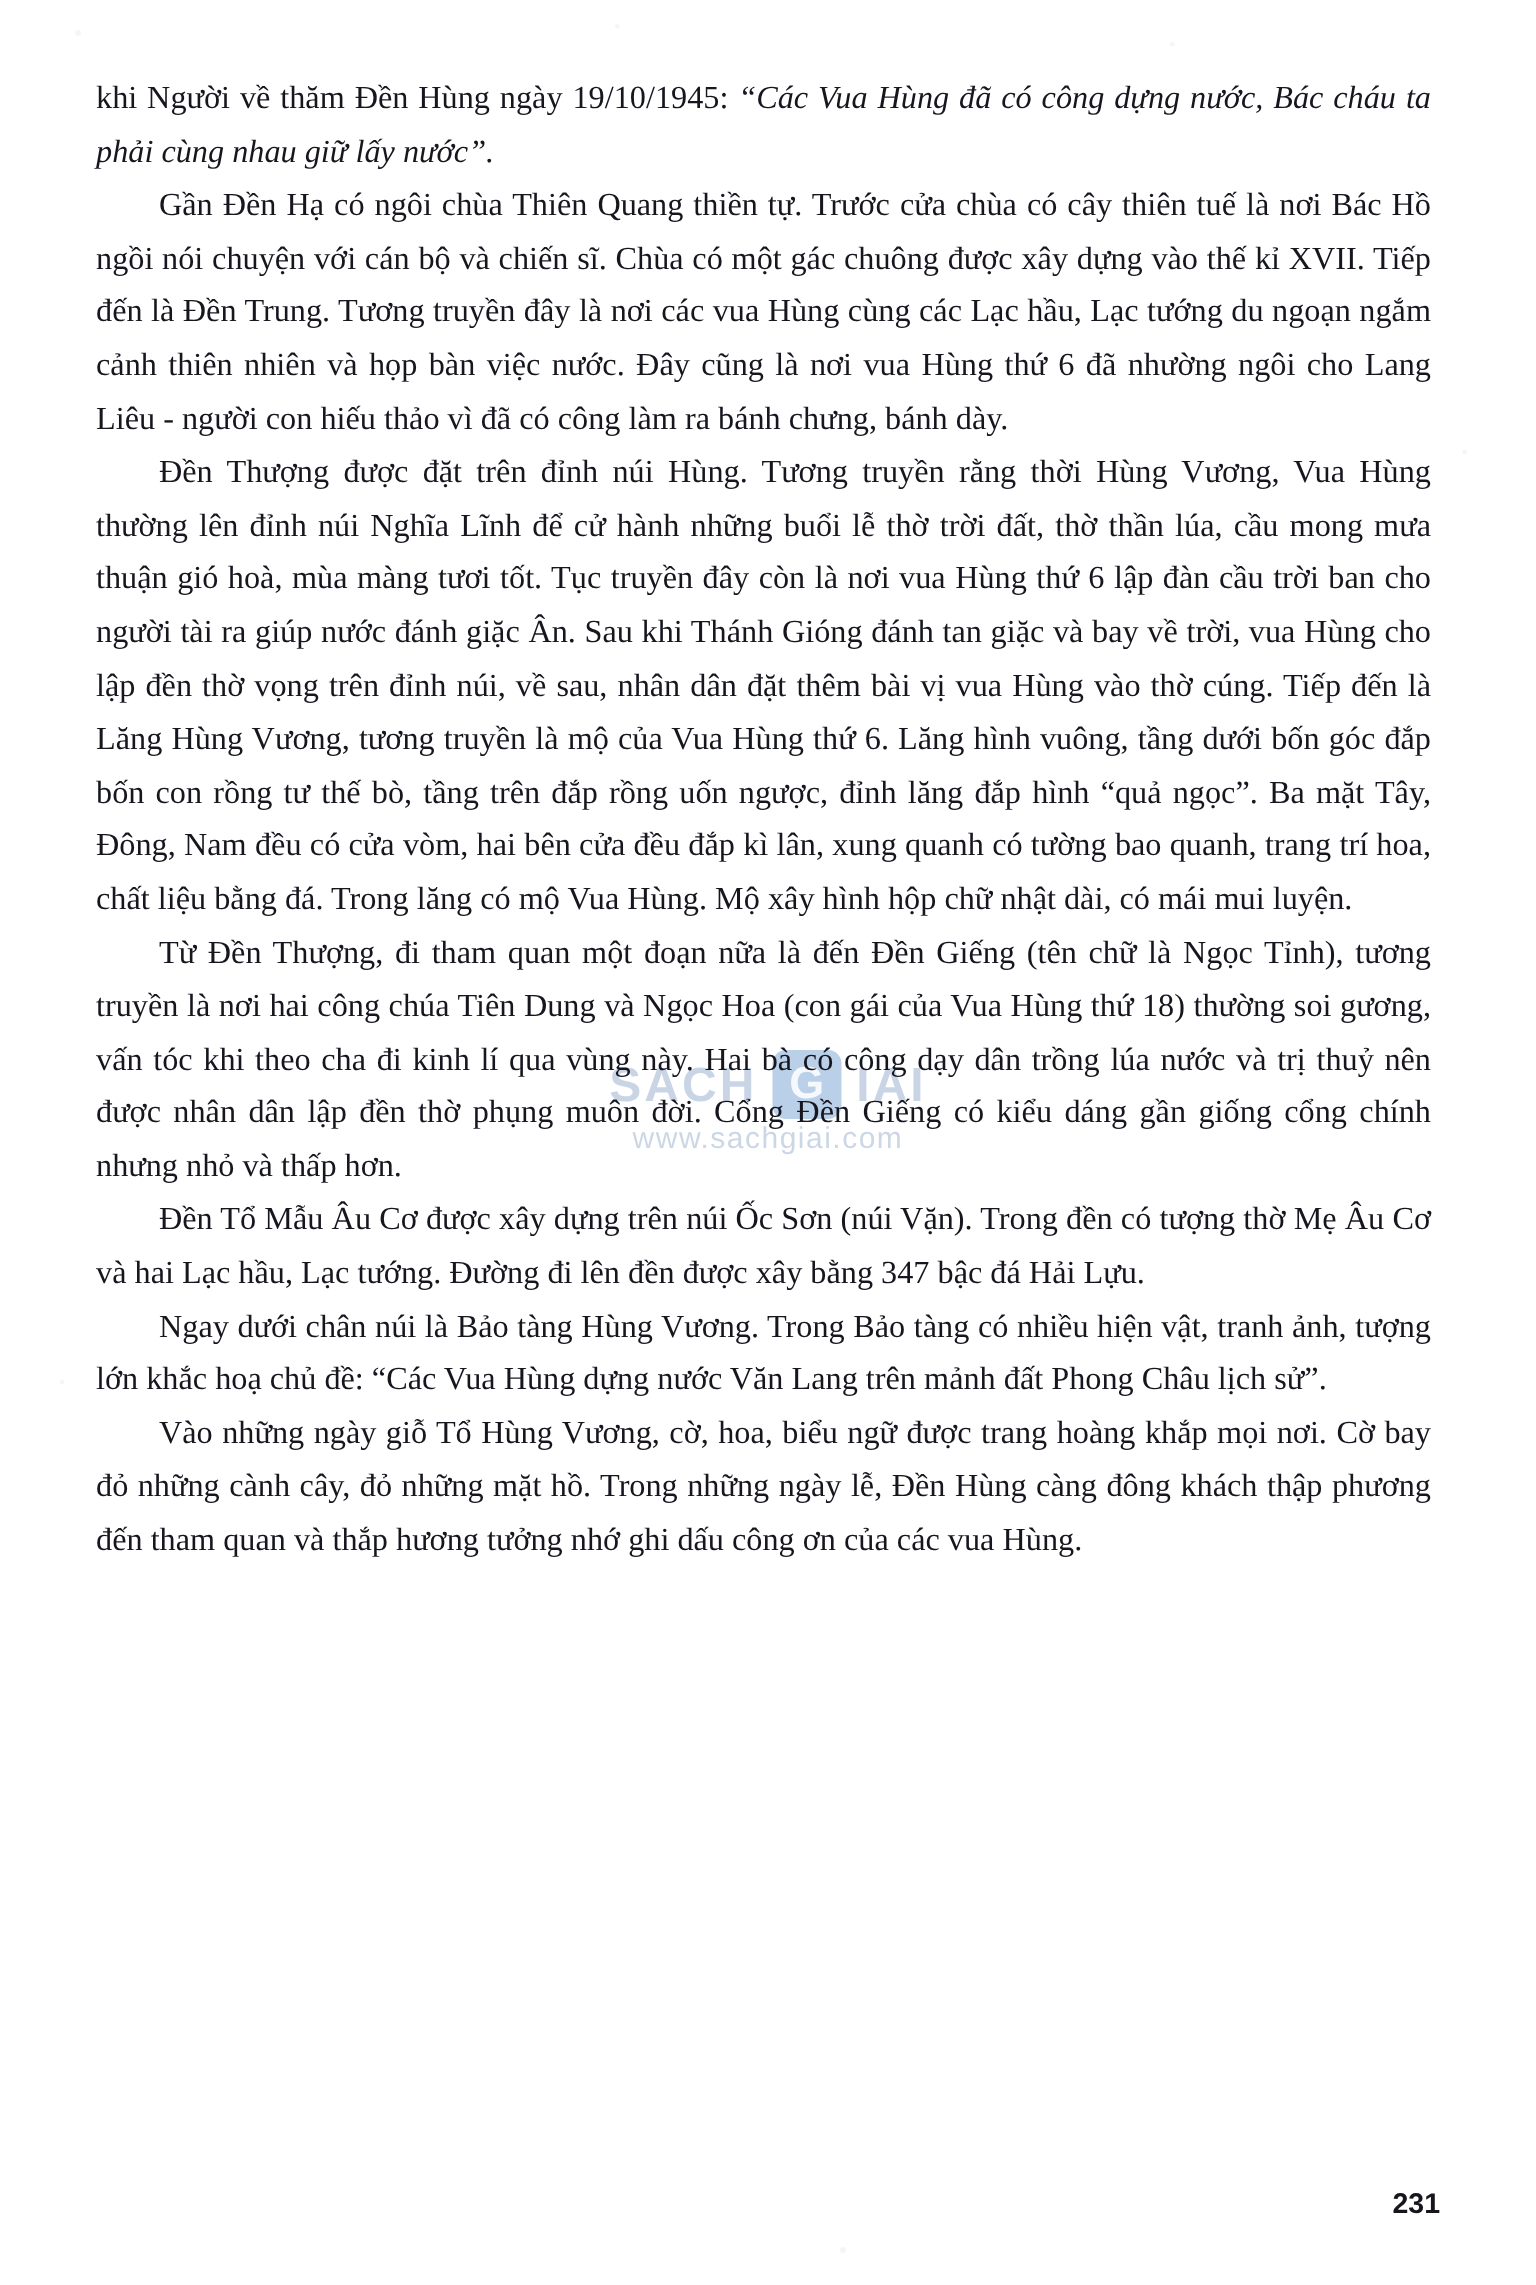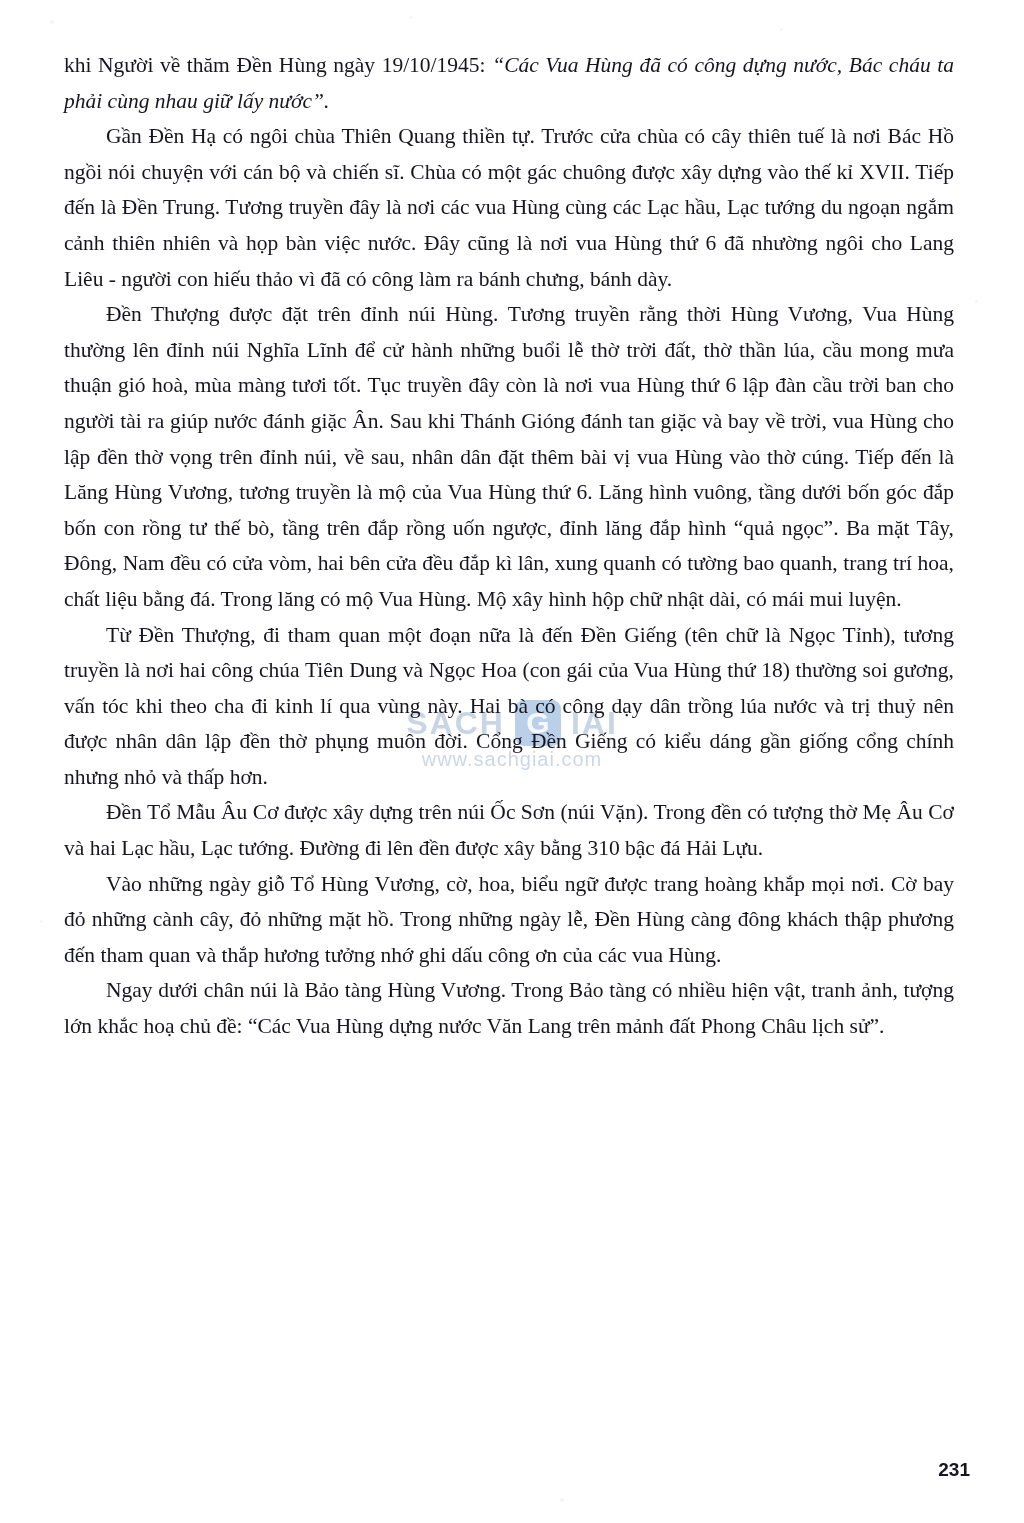--- a/index.html
+++ b/index.html
@@ -80,21 +80,21 @@
   }
   .wm-url {
     margin-top: 2px;
     font-family: "Liberation Sans", sans-serif;
     font-size: 20px;
     letter-spacing: 1px;
     color: rgba(120, 150, 190, 0.38);
   }
   .page-number {
     position: absolute;
-    right: 54px;
+    right: 64px;
     bottom: 42px;
     font-family: "Liberation Sans", sans-serif;
     font-weight: 700;
     font-size: 19px;
     color: #16161f;
     z-index: 3;
   }
   
   .speckle {
     position: absolute;
@@ -122,19 +122,19 @@
       <span class="wm-text">IAI</span>
     </div>
     <div class="wm-url">www.sachgiai.com</div>
   </div>
 
   <div class="content">
     <p class="noindent"><span>khi Người về thăm Đền Hùng ngày 19/10/1945: </span><span class="it">“Các Vua Hùng đã có công dựng nước, Bác cháu ta phải cùng nhau giữ lấy nước”.</span></p>
     <p>Gần Đền Hạ có ngôi chùa Thiên Quang thiền tự. Trước cửa chùa có cây thiên tuế là nơi Bác Hồ ngồi nói chuyện với cán bộ và chiến sĩ. Chùa có một gác chuông được xây dựng vào thế kỉ XVII. Tiếp đến là Đền Trung. Tương truyền đây là nơi các vua Hùng cùng các Lạc hầu, Lạc tướng du ngoạn ngắm cảnh thiên nhiên và họp bàn việc nước. Đây cũng là nơi vua Hùng thứ 6 đã nhường ngôi cho Lang Liêu - người con hiếu thảo vì đã có công làm ra bánh chưng, bánh dày.</p>
     <p>Đền Thượng được đặt trên đỉnh núi Hùng. Tương truyền rằng thời Hùng Vương, Vua Hùng thường lên đỉnh núi Nghĩa Lĩnh để cử hành những buổi lễ thờ trời đất, thờ thần lúa, cầu mong mưa thuận gió hoà, mùa màng tươi tốt. Tục truyền đây còn là nơi vua Hùng thứ 6 lập đàn cầu trời ban cho người tài ra giúp nước đánh giặc Ân. Sau khi Thánh Gióng đánh tan giặc và bay về trời, vua Hùng cho lập đền thờ vọng trên đỉnh núi, về sau, nhân dân đặt thêm bài vị vua Hùng vào thờ cúng. Tiếp đến là Lăng Hùng Vương, tương truyền là mộ của Vua Hùng thứ 6. Lăng hình vuông, tầng dưới bốn góc đắp bốn con rồng tư thế bò, tầng trên đắp rồng uốn ngược, đỉnh lăng đắp hình “quả ngọc”. Ba mặt Tây, Đông, Nam đều có cửa vòm, hai bên cửa đều đắp kì lân, xung quanh có tường bao quanh, trang trí hoa, chất liệu bằng đá. Trong lăng có mộ Vua Hùng. Mộ xây hình hộp chữ nhật dài, có mái mui luyện.</p>
     <p>Từ Đền Thượng, đi tham quan một đoạn nữa là đến Đền Giếng (tên chữ là Ngọc Tỉnh), tương truyền là nơi hai công chúa Tiên Dung và Ngọc Hoa (con gái của Vua Hùng thứ 18) thường soi gương, vấn tóc khi theo cha đi kinh lí qua vùng này. Hai bà có công dạy dân trồng lúa nước và trị thuỷ nên được nhân dân lập đền thờ phụng muôn đời. Cổng Đền Giếng có kiểu dáng gần giống cổng chính nhưng nhỏ và thấp hơn.</p>
-    <p>Đền Tổ Mẫu Âu Cơ được xây dựng trên núi Ốc Sơn (núi Vặn). Trong đền có tượng thờ Mẹ Âu Cơ và hai Lạc hầu, Lạc tướng. Đường đi lên đền được xây bằng 310 bậc đá Hải Lựu.</p>
+    <p>Đền Tổ Mẫu Âu Cơ được xây dựng trên núi Ốc Sơn (núi Vặn). Trong đền có tượng thờ Mẹ Âu Cơ và hai Lạc hầu, Lạc tướng. Đường đi lên đền được xây bằng 347 bậc đá Hải Lựu.</p>
+    <p>Ngay dưới chân núi là Bảo tàng Hùng Vương. Trong Bảo tàng có nhiều hiện vật, tranh ảnh, tượng lớn khắc hoạ chủ đề: “Các Vua Hùng dựng nước Văn Lang trên mảnh đất Phong Châu lịch sử”.</p>
     <p>Vào những ngày giỗ Tổ Hùng Vương, cờ, hoa, biểu ngữ được trang hoàng khắp mọi nơi. Cờ bay đỏ những cành cây, đỏ những mặt hồ. Trong những ngày lễ, Đền Hùng càng đông khách thập phương đến tham quan và thắp hương tưởng nhớ ghi dấu công ơn của các vua Hùng.</p>
-    <p>Ngay dưới chân núi là Bảo tàng Hùng Vương. Trong Bảo tàng có nhiều hiện vật, tranh ảnh, tượng lớn khắc hoạ chủ đề: “Các Vua Hùng dựng nước Văn Lang trên mảnh đất Phong Châu lịch sử”.</p>
   </div>
 
   <div class="page-number">231</div>
 </div>
 
 </body></html>

